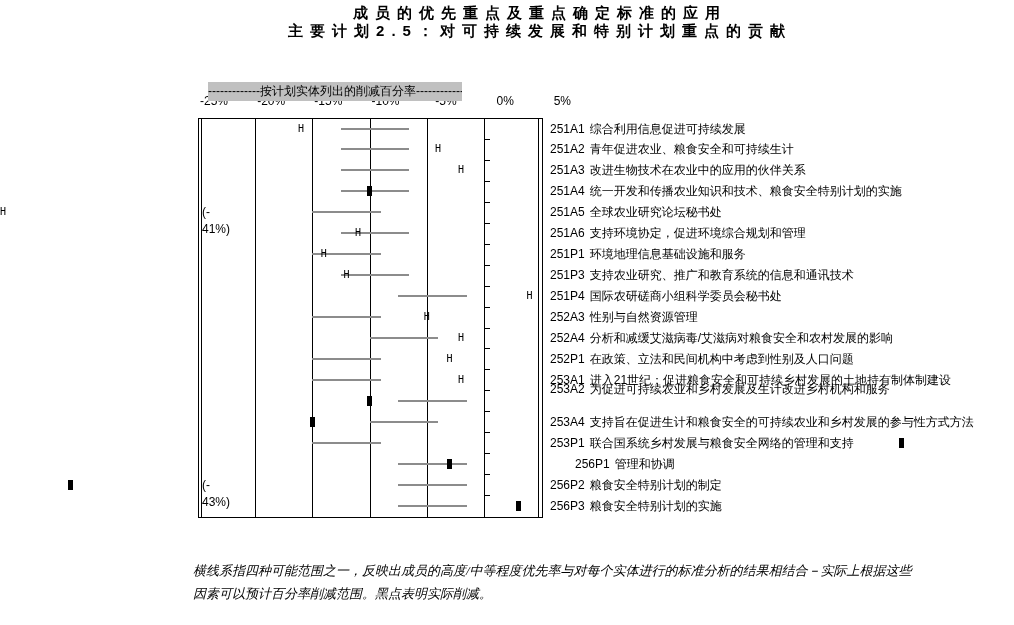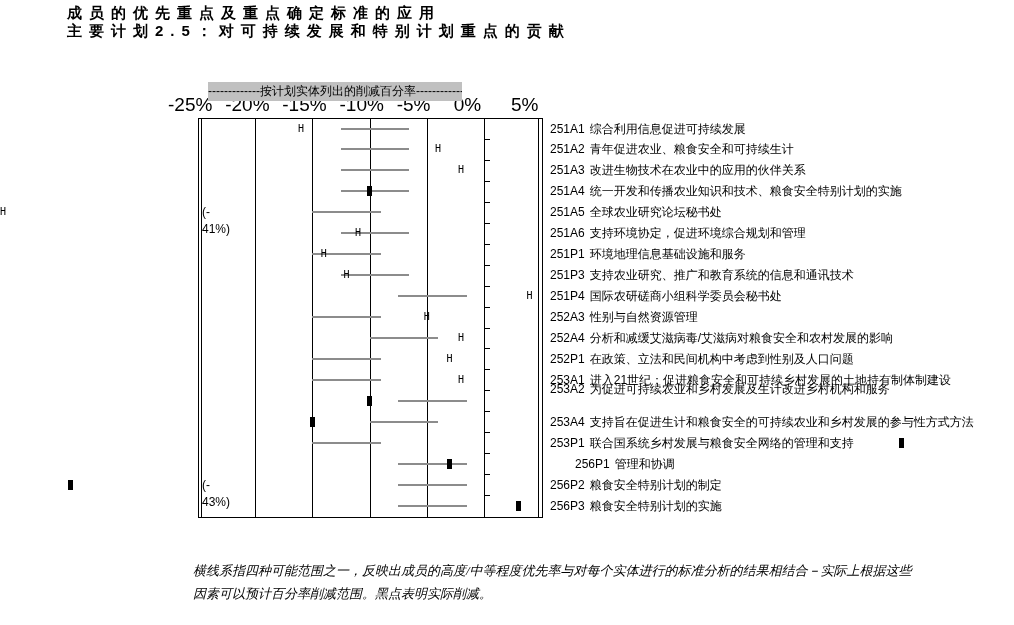--- a/index.html
+++ b/index.html
@@ -1,25 +1,25 @@
 <!DOCTYPE html>
 <html><head>
 <meta charset="utf-8">
 <style>
   html,body { margin:0; padding:0; background:#fff; }
   .page { position:relative; width:1014px; height:625px; background:#fff; overflow:hidden;
           font-family:"Liberation Sans", sans-serif; color:#000; }
-  .title1,.title2 { position:absolute; left:67px; width:946px; text-align:left;
+  .title1,.title2 { position:absolute; left:67px; width:946px; text-align:center;
           font-weight:bold; font-size:15px; letter-spacing:7px; white-space:nowrap; }
   .title1 { top:4px; }
   .title2 { top:22px; }
   .band { position:absolute; left:208px; top:82px; width:254px; height:19px;
           background:#c0c0c0; font-size:12px; line-height:19px; text-align:right;
           white-space:nowrap; overflow:hidden; z-index:5; }
-  .xtick { position:absolute; top:94px; width:60px; text-align:left; font-size:19px; z-index:1; }
+  .xtick { position:absolute; top:94px; width:60px; text-align:right; font-size:12px; z-index:1; }
   .plotbox { position:absolute; left:198px; top:118px; width:345px; height:400px;
           box-sizing:border-box; border:1px solid #000; z-index:2; }
   .inbl,.inbr { position:absolute; top:118px; height:400px; width:1px; background:#000; z-index:2; }
   .inbl { left:201px; }
   .inbr { left:538px; }
   .vline { position:absolute; top:118px; height:400px; width:1px; background:#000; z-index:2; }
   .ztick { position:absolute; width:5px; height:1px; background:#000; z-index:2; }
   .rline { position:absolute; height:2px; background:#8c8c8c; z-index:3; }
   .hmark { position:absolute; width:9px; text-align:center; font-size:10px; line-height:10px;
            font-family:"DejaVu Sans Mono", monospace; z-index:4; }

